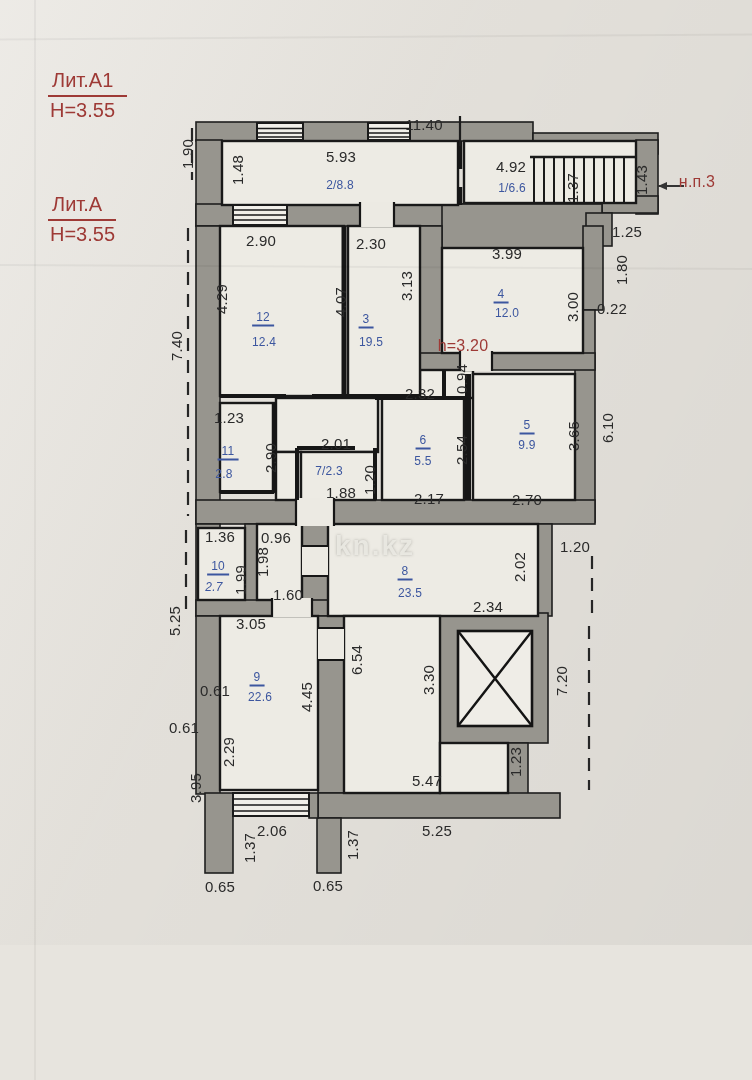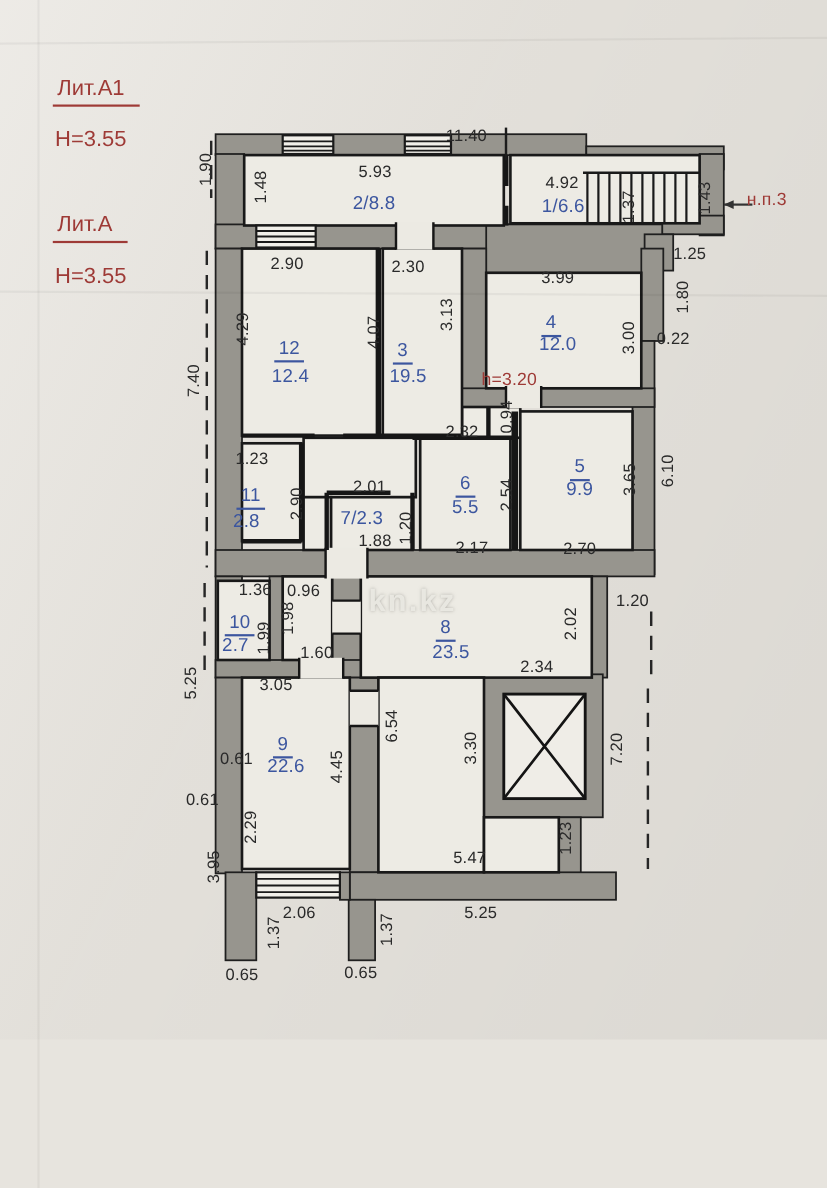--- a/index.html
+++ b/index.html
@@ -15,31 +15,31 @@
       linear-gradient(115deg, rgba(255,255,255,0.25), rgba(0,0,0,0.02) 40%, rgba(0,0,0,0.05));
   }
   #plan svg{position:absolute;left:0;top:0;}
   .crease{position:absolute;background:rgba(0,0,0,0.045);pointer-events:none;}
   #labels{position:absolute;left:0;top:0;width:752px;height:1080px;}
   .lbl{
     position:absolute;white-space:nowrap;
     transform:translate(-50%,-50%) rotate(var(--r,0deg));
     color:#2a2a2a;font-size:15px;letter-spacing:0.2px;
   }
-  .rnum,.rarea,.rline{color:var(--blue);font-size:17px;}
+  .rnum,.rarea,.rline{color:var(--blue);font-size:12px;}
   .rnum{border-bottom:2px solid var(--blue);padding:0 4px 1px 4px;}
   .red{color:var(--red);font-size:16px;}
   .wm{
     color:rgba(236,234,228,0.92);
     font-size:28px;font-weight:bold;letter-spacing:2px;
     text-shadow:0 0 3px rgba(130,128,122,0.55);
   }
   .legend{position:absolute;color:var(--red);font-size:20px;line-height:1.25;}
   .legend-title{border-bottom:2px solid var(--red);padding:0 14px 2px 4px;display:inline-block;}
-  .legend-sub{padding:18px 0 0 2px;}
+  .legend-sub{padding:1px 0 0 2px;}
   :root{--blue:#3c569f;--red:#9e3a36;}
 </style>
 </head>
 <body>
 
 <div id="plan">
 
   <svg width="752" height="1080" viewBox="0 0 752 1080">
 
     <g fill="#97958e" stroke="#1f1f1f" stroke-width="1.6">
@@ -193,21 +193,21 @@
       <span class="lbl rarea" style="left: 507px; top: 313px;">12.0</span>
       <span class="lbl rnum" style="left: 527px; top: 426px;">5</span>
       <span class="lbl rarea" style="left: 527px; top: 445px;">9.9</span>
       <span class="lbl rnum" style="left: 423px; top: 441px;">6</span>
       <span class="lbl rarea" style="left: 423px; top: 461px;">5.5</span>
       <span class="lbl rnum" style="left: 405px; top: 572px;">8</span>
       <span class="lbl rarea" style="left: 410px; top: 593px;">23.5</span>
       <span class="lbl rnum" style="left: 257px; top: 678px;">9</span>
       <span class="lbl rarea" style="left: 260px; top: 697px;">22.6</span>
       <span class="lbl rnum" style="left: 218px; top: 567px;">10</span>
-      <span class="lbl rarea" style="left: 214px; top: 587px;">2.7</span>
+      <span class="lbl rarea" style="left: 214px; top: 587px; font-style: italic;">2.7</span>
       <span class="lbl rnum" style="left: 228px; top: 452px;">11</span>
       <span class="lbl rarea" style="left: 224px; top: 474px;">2.8</span>
       <span class="lbl red" style="left: 697px; top: 182px;">н.п.3</span>
       <span class="lbl red" style="left: 463px; top: 346px;">h=3.20</span>
       <span class="lbl wm" style="left: 375px; top: 546px;">kn.kz</span>
       <span class="lbl dim" style="left: 424px; top: 124px;">11.40</span>
       <span class="lbl dim" style="left: 341px; top: 156px;">5.93</span>
       <span class="lbl dim" style="left: 237px; top: 170px; --r: -90deg;">1.48</span>
       <span class="lbl dim" style="left: 187px; top: 154px; --r: -90deg;">1.90</span>
       <span class="lbl dim" style="left: 511px; top: 166px;">4.92</span>
@@ -231,21 +231,21 @@
       <span class="lbl dim" style="left: 341px; top: 492px;">1.88</span>
       <span class="lbl dim" style="left: 369px; top: 480px; --r: -90deg;">1.20</span>
       <span class="lbl dim" style="left: 420px; top: 393px;">2.32</span>
       <span class="lbl dim" style="left: 461px; top: 379px; --r: -90deg;">0.94</span>
       <span class="lbl dim" style="left: 461px; top: 450px; --r: -90deg;">2.54</span>
       <span class="lbl dim" style="left: 429px; top: 498px;">2.17</span>
       <span class="lbl dim" style="left: 573px; top: 436px; --r: -90deg;">3.65</span>
       <span class="lbl dim" style="left: 527px; top: 499px;">2.70</span>
       <span class="lbl dim" style="left: 276px; top: 514px; margin-top: 23px;">0.96</span>
       <span class="lbl dim" style="left: 575px; top: 546px;">1.20</span>
-      <span class="lbl dim" style="left: 232px; top: 536px;">1.36</span>
+      <span class="lbl dim" style="left: 220px; top: 536px;">1.36</span>
       <span class="lbl dim" style="left: 262px; top: 562px; --r: -90deg;">1.98</span>
       <span class="lbl dim" style="left: 240px; top: 580px; --r: -90deg;">1.99</span>
       <span class="lbl dim" style="left: 288px; top: 594px;">1.60</span>
       <span class="lbl dim" style="left: 251px; top: 623px;">3.05</span>
       <span class="lbl dim" style="left: 174px; top: 621px; --r: -90deg;">5.25</span>
       <span class="lbl dim" style="left: 519px; top: 567px; --r: -90deg;">2.02</span>
       <span class="lbl dim" style="left: 488px; top: 606px;">2.34</span>
       <span class="lbl dim" style="left: 215px; top: 690px;">0.61</span>
       <span class="lbl dim" style="left: 184px; top: 727px;">0.61</span>
       <span class="lbl dim" style="left: 228px; top: 752px; --r: -90deg;">2.29</span>

